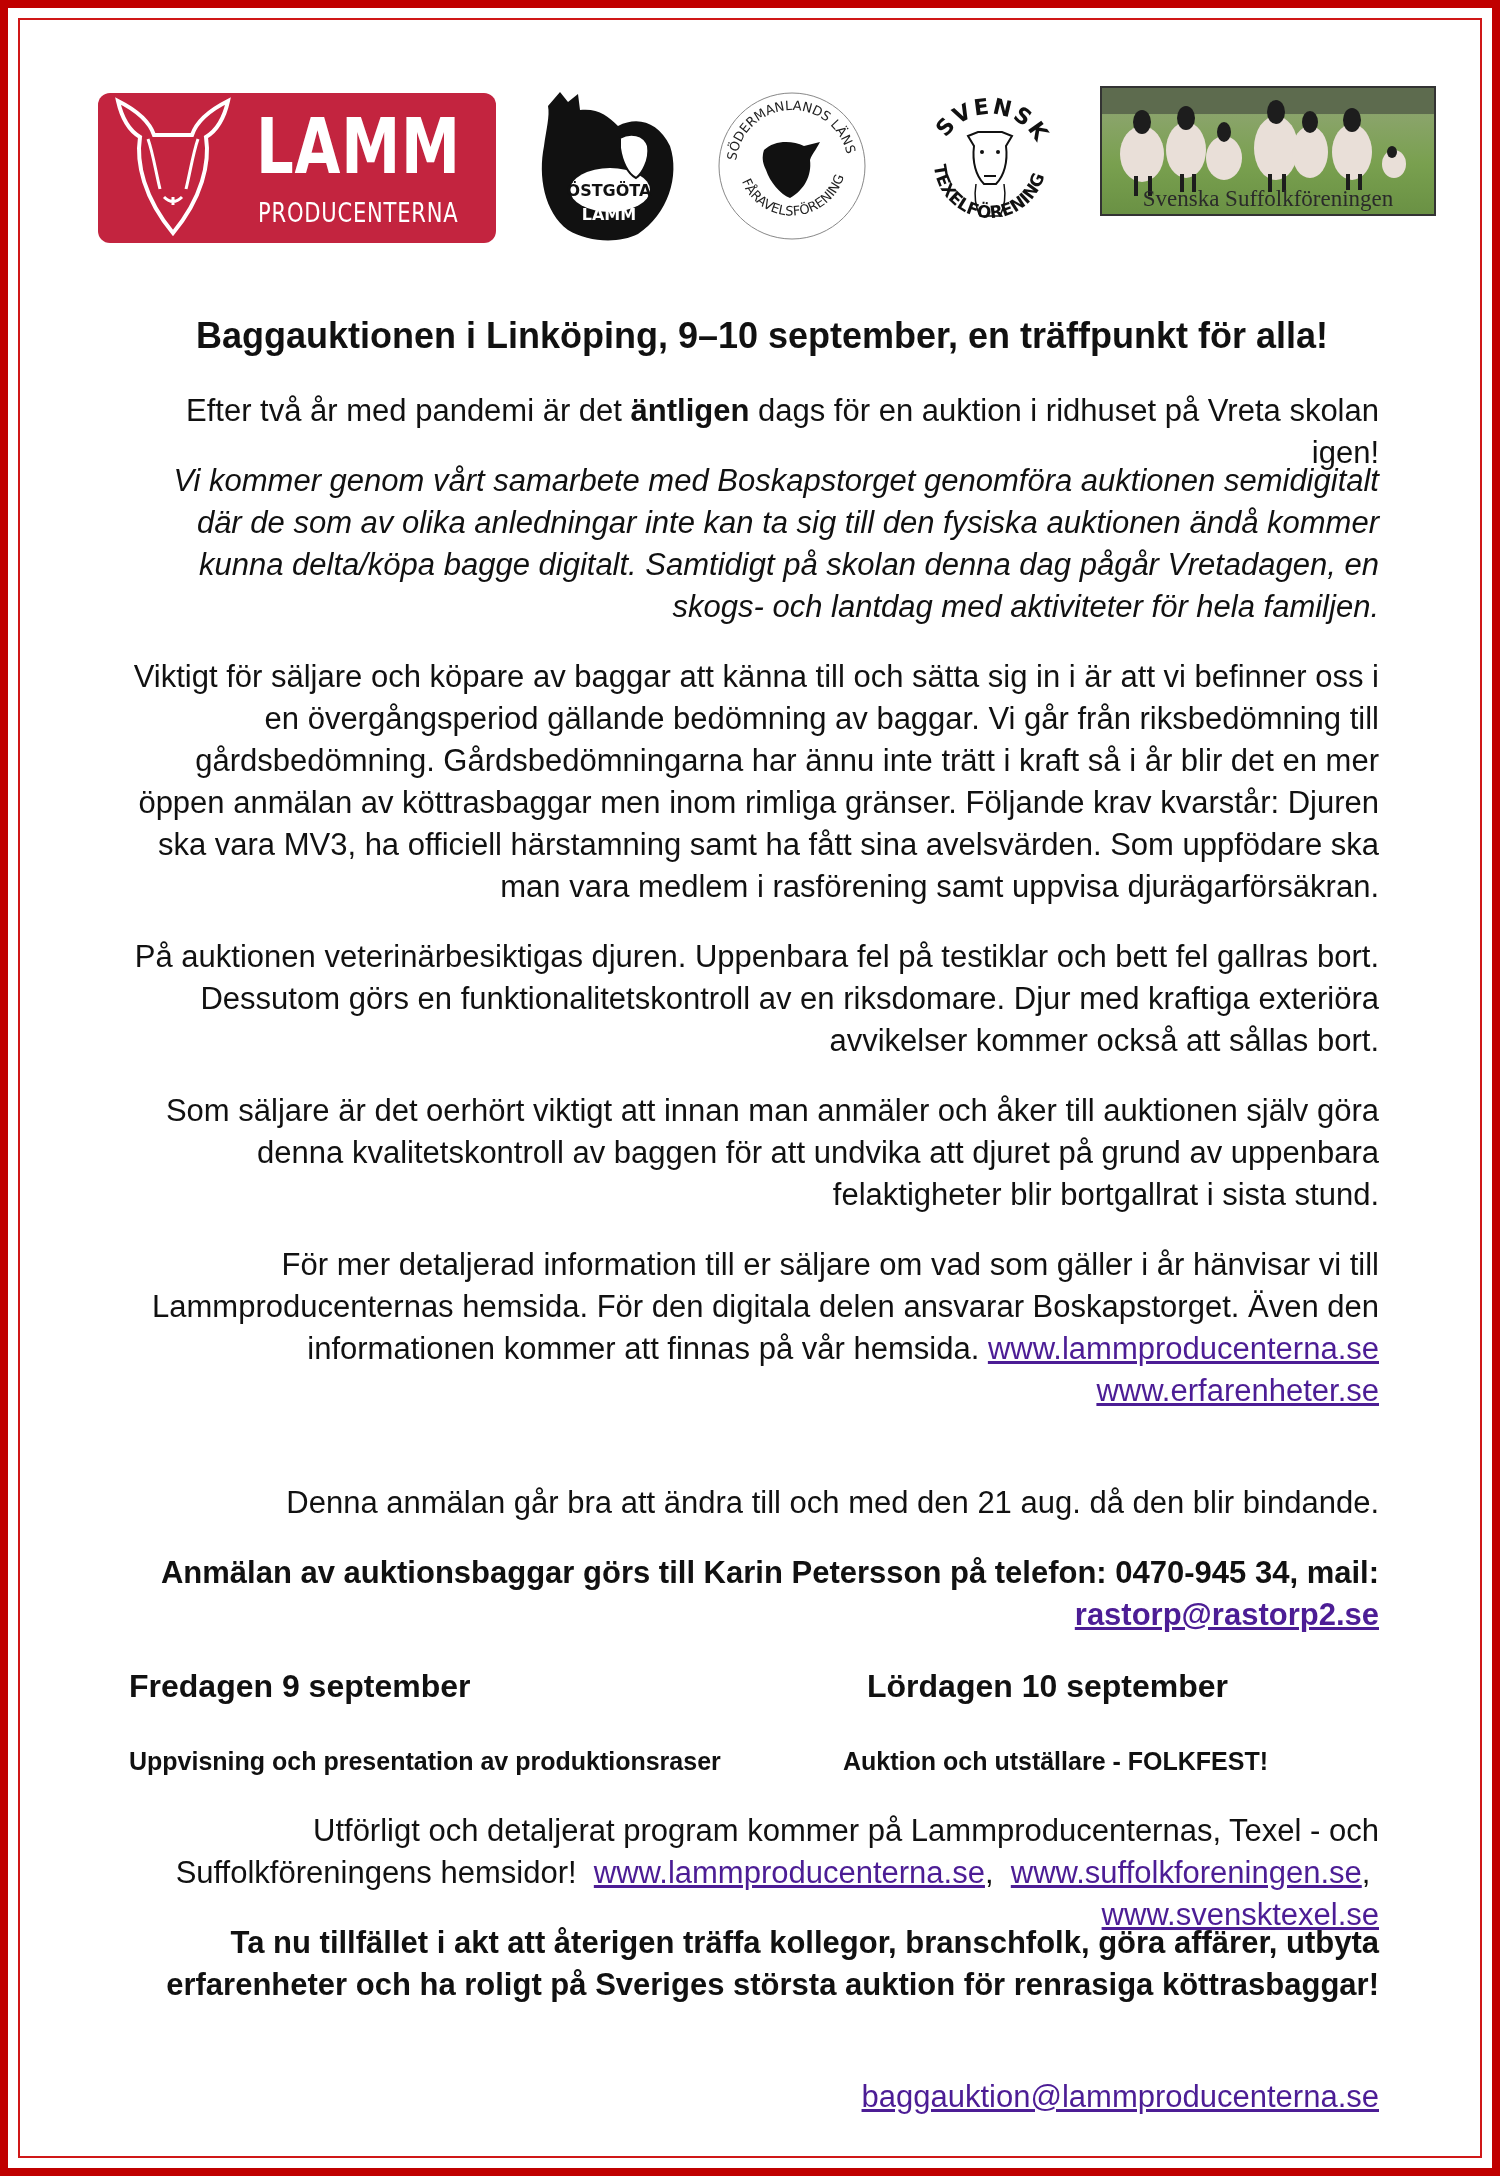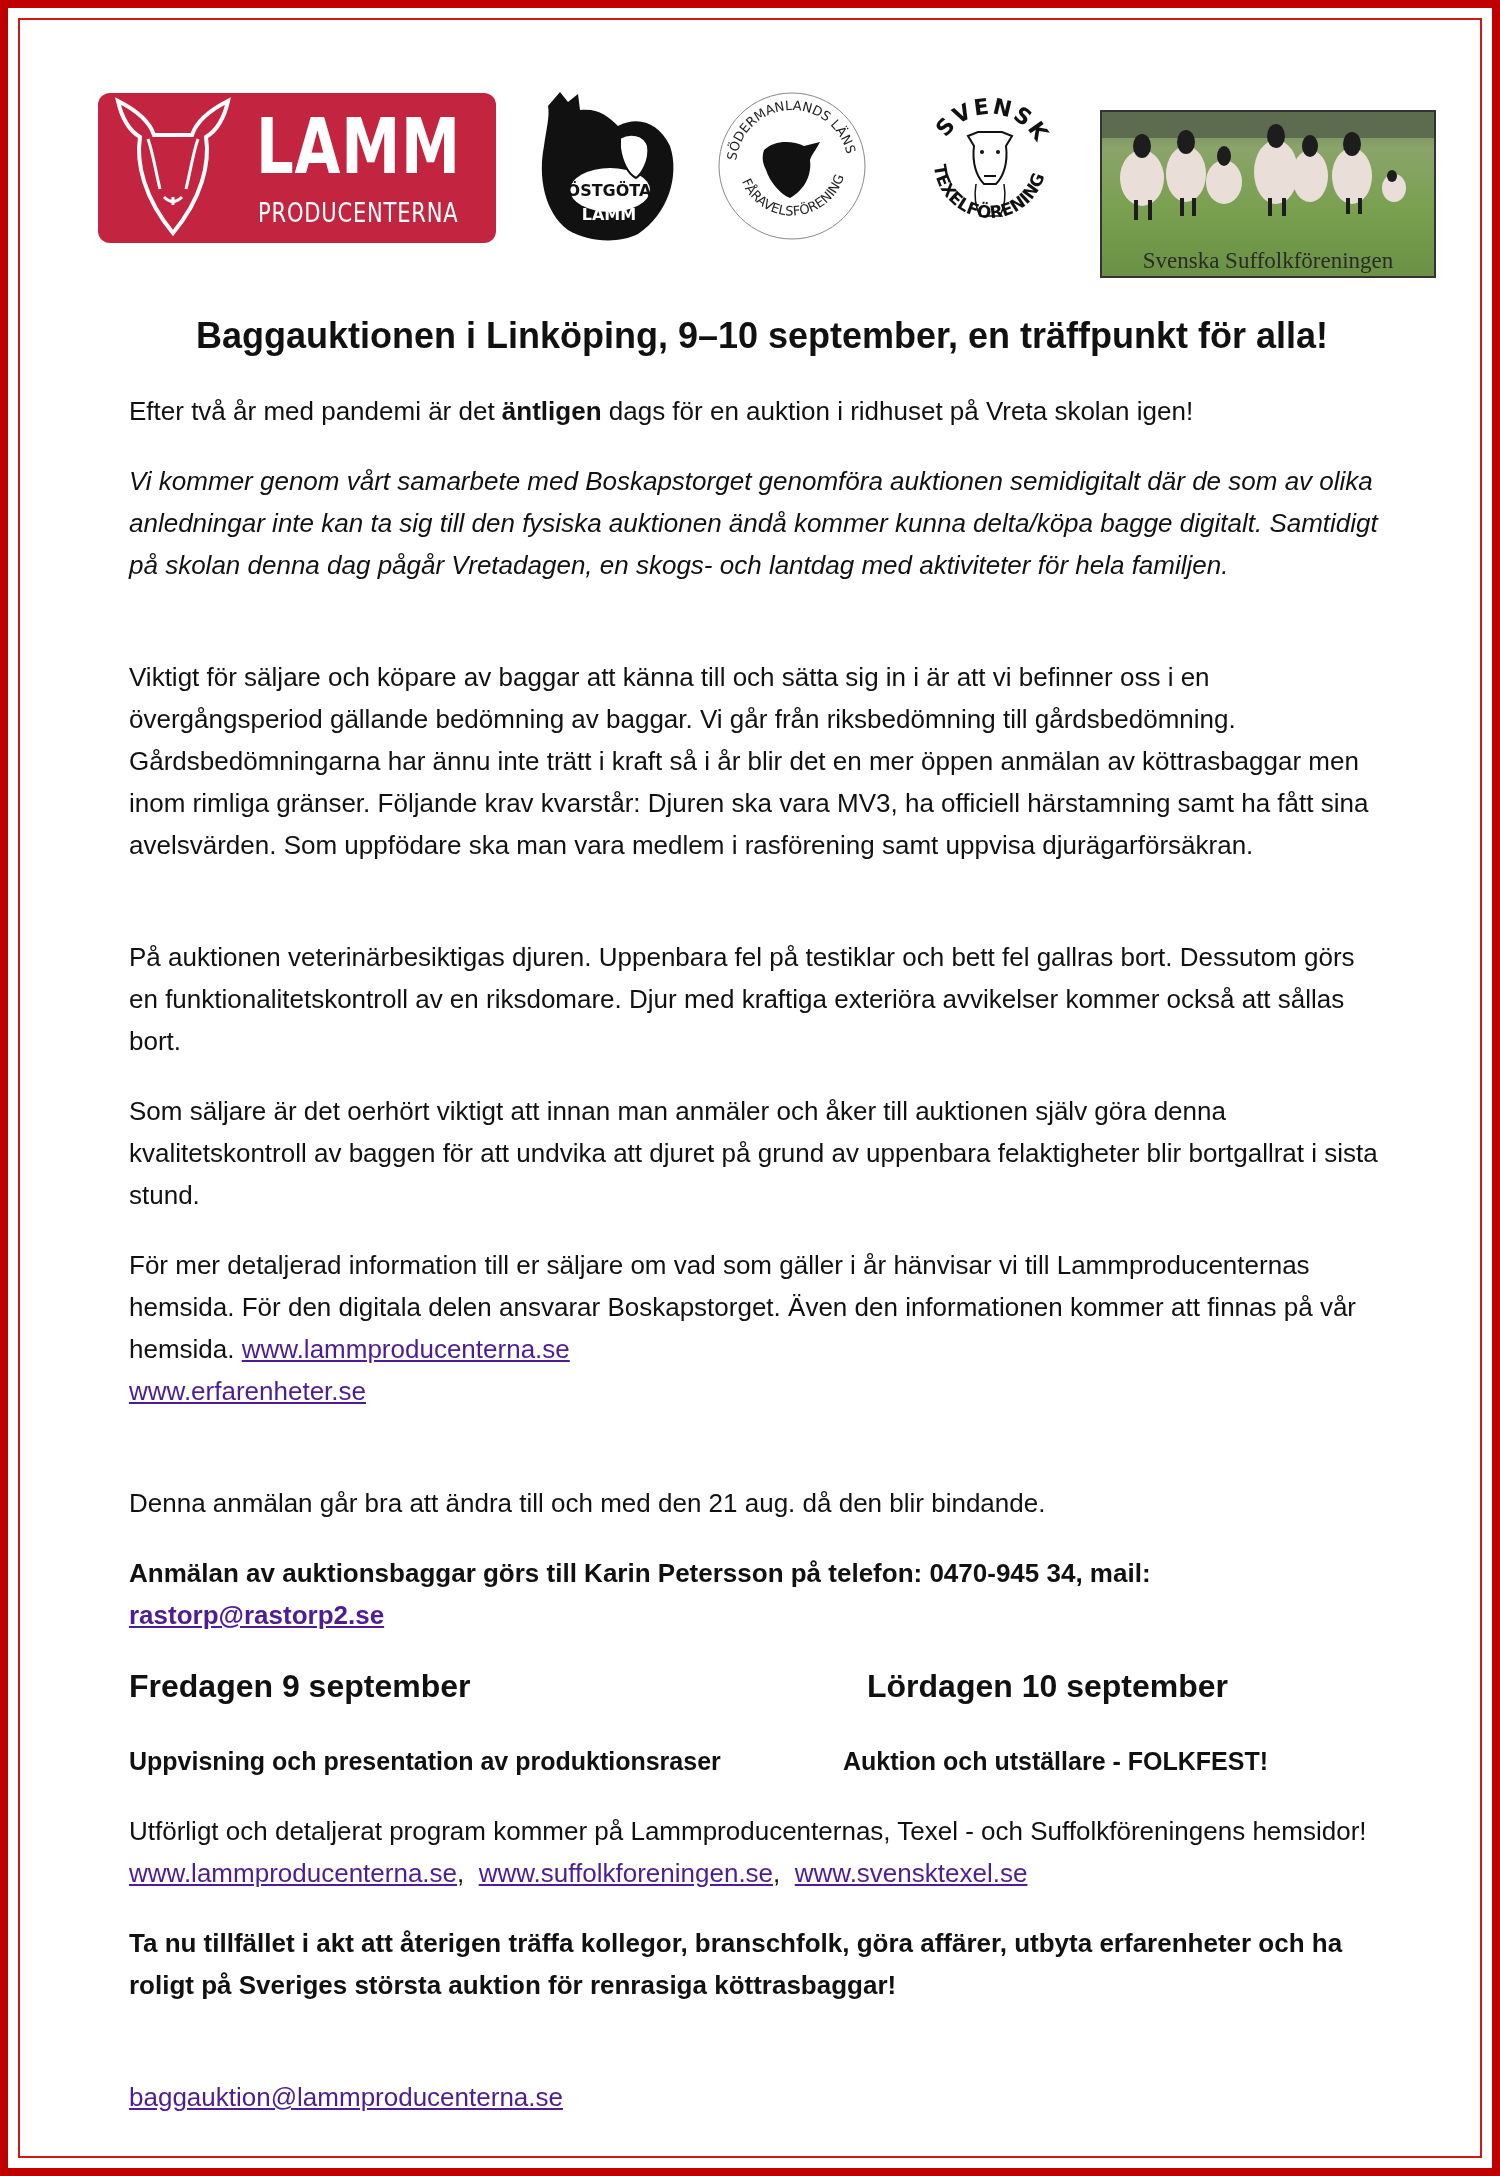--- a/index.html
+++ b/index.html
@@ -19,26 +19,26 @@
   .logos { position: absolute; top: 86px; left: 98px; width: 1338px; height: 160px; }
   .logo { position: absolute; }
   
   .lamm { left: 0; top: 7px; width: 398px; height: 150px; background: #C3243F; border-radius: 12px; overflow: hidden; }
   .lamm svg { position: absolute; left: 0; top: 0; }
   .lamm-title { position: absolute; left: 158px; top: 14px; color: #fff; font-weight: bold; font-size: 76px; letter-spacing: 1px; line-height: 80px; font-family: "DejaVu Sans", sans-serif; transform: scaleX(0.78); transform-origin: left top; }
   .lamm-sub { position: absolute; left: 160px; top: 104px; color: #fff; font-size: 27px; letter-spacing: 1px; font-family: "DejaVu Sans", sans-serif; transform: scaleX(0.78); transform-origin: left top; }
   .ostgota { left: 440px; top: 0; width: 142px; height: 160px; }
   .soder { left: 618px; top: 4px; width: 152px; height: 152px; }
   .texel { left: 818px; top: 6px; width: 148px; height: 148px; }
-  .suffolk { left: 1002px; top: 24px; width: 336px; height: 168px; border: 2px solid #333; box-sizing: border-box; background: linear-gradient(#6b7d5a 0%, #8aa46a 22%, #79a04f 60%, #6a9144 100%); overflow: hidden; }
+  .suffolk { left: 1002px; top: 0; width: 336px; height: 130px; border: 2px solid #333; box-sizing: border-box; background: linear-gradient(#6b7d5a 0%, #8aa46a 22%, #79a04f 60%, #6a9144 100%); overflow: hidden; }
   .suffolk-caption { position: absolute; left: 0; right: 0; bottom: 2px; text-align: center; font-family: "Liberation Serif", "DejaVu Serif", serif; font-size: 23px; color: #2a2a2a; }
 
   .content { position: absolute; left: 129px; top: 300px; width: 1250px; }
   .title { position: absolute; left: 14px; top: 8px; width: 1230px; text-align: center; font-weight: bold; font-size: 36px; line-height: 48px; }
-  .para { position: absolute; left: 0; width: 1250px; font-size: 26px; line-height: 42px; margin: 0; }
+  .para { position: absolute; left: 0; width: 1250px; font-size: 31px; line-height: 42px; margin: 0; text-align: right; }
   .para b { font-weight: bold; }
   a.link { color: #4c1d95; text-decoration: underline; }
   .day-head { position: absolute; font-weight: bold; font-size: 32px; line-height: 44px; }
   .day-sub { position: absolute; font-weight: bold; font-size: 25px; line-height: 42px; }
 </style>
 </head>
 <body>
 
 <div class="frame-outer">
   <div class="frame-inner"></div>

